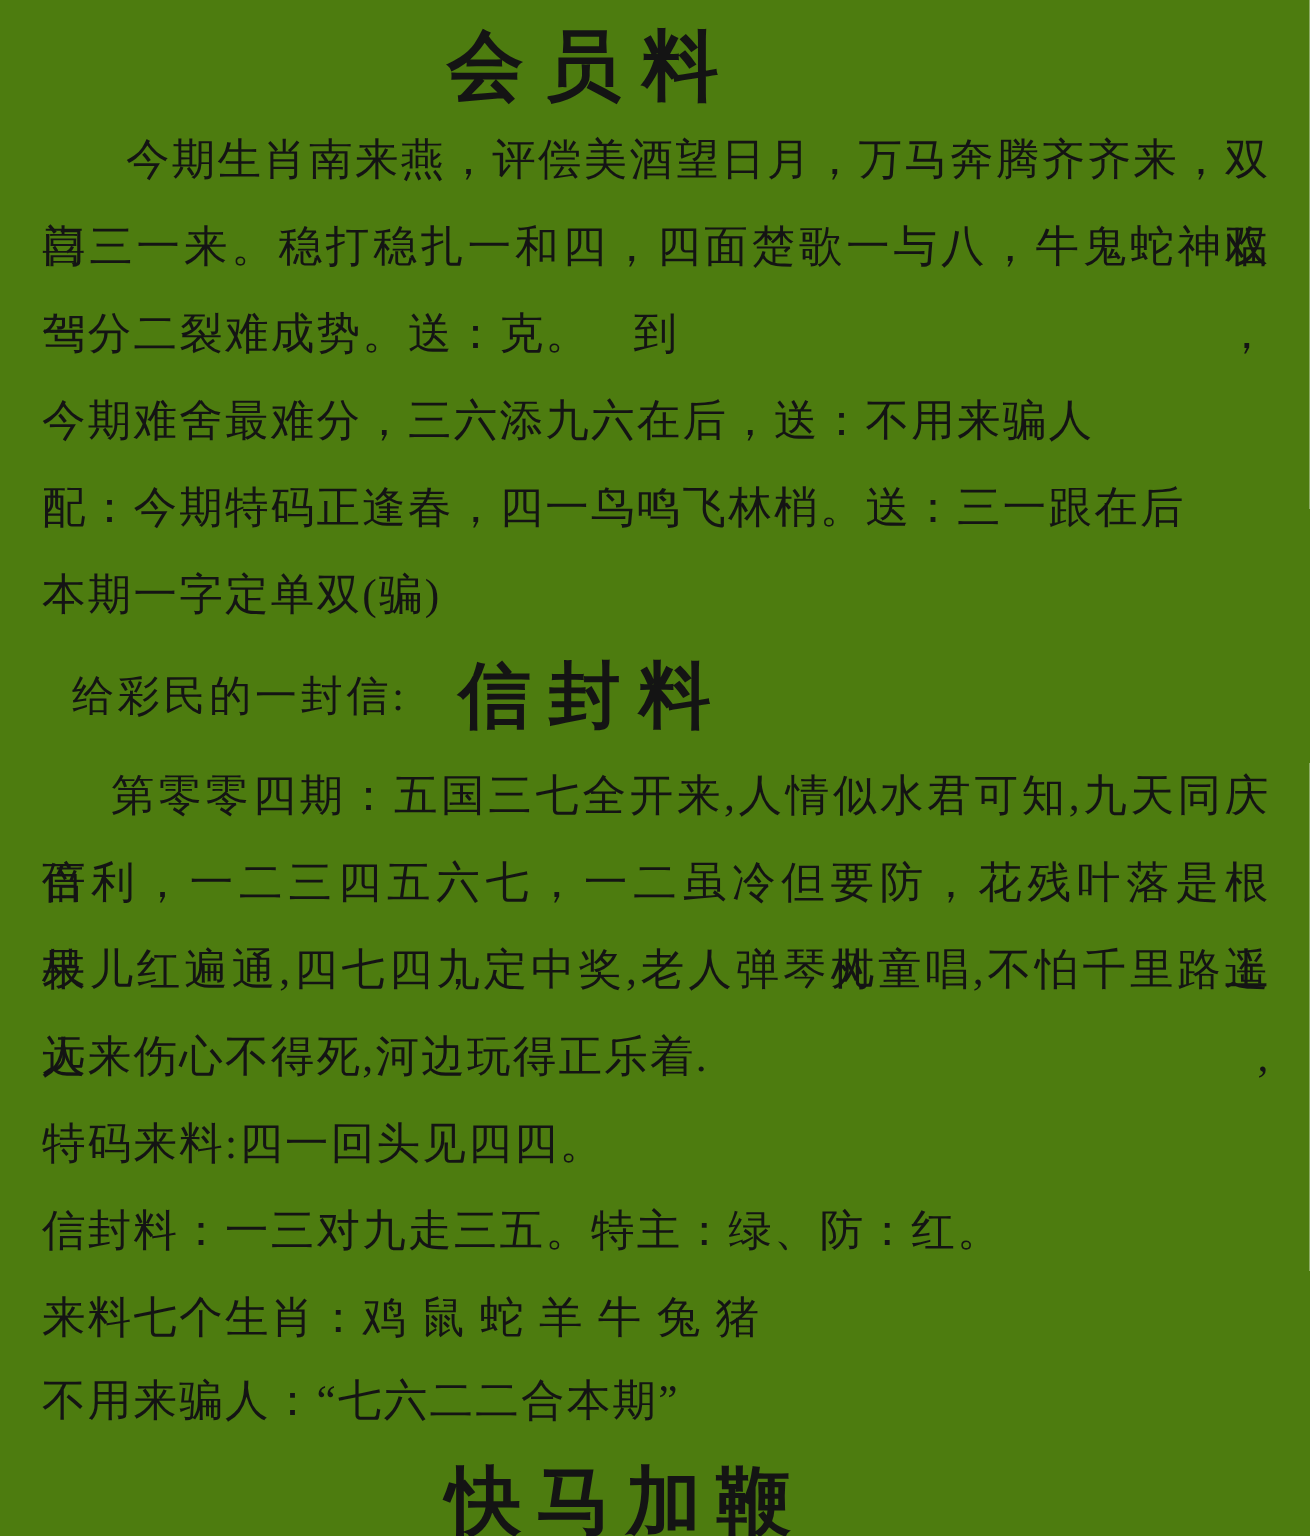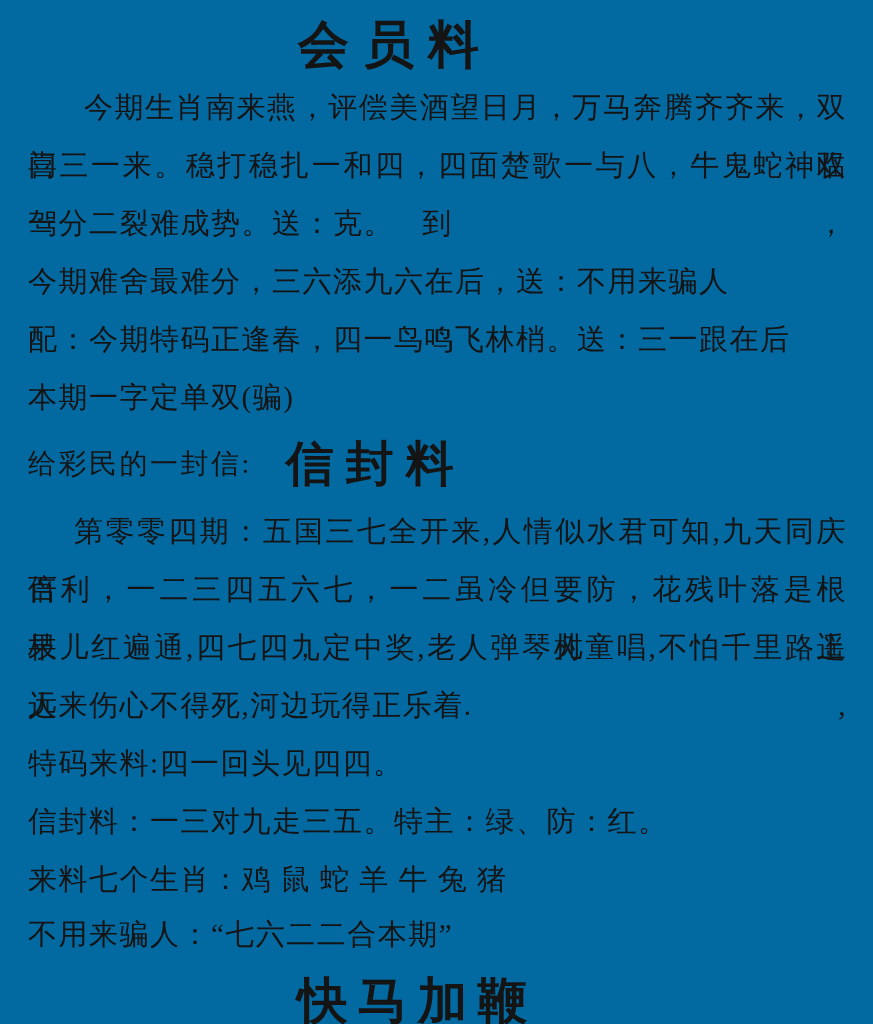--- a/index.html
+++ b/index.html
@@ -8,21 +8,21 @@
     width: 873px;
     height: 1024px;
     background: #ffffff;
     overflow: hidden;
   }
   .page {
     box-sizing: border-box;
     width: 873px;
     height: 1024px;
     padding: 14px 26px 0 28px;
-    background: #0369a1;
+    background: #4d7c0f;
     color: #141414;
     font-family: "Liberation Serif", "DejaVu Serif", serif;
   }
   
   .t-top {
     margin: 0;
     height: 64px;
     line-height: 62px;
     font-size: 51px;
     font-weight: 700;
@@ -44,20 +44,21 @@
     text-align: justify;
     text-align-last: justify;
   }
   .indent-2 { text-indent: 56px; }
   .indent-15 { text-indent: 46px; }
   
   .letter-row {
     display: flex;
     align-items: center;
     height: 76px;
+    margin-left: 20px;
   }
   .letter-label {
     font-size: 28px;
     letter-spacing: 2.5px;
     white-space: pre;
   }
   .t-env {
     margin-left: 34px;
     font-size: 48px;
     font-weight: 700;

